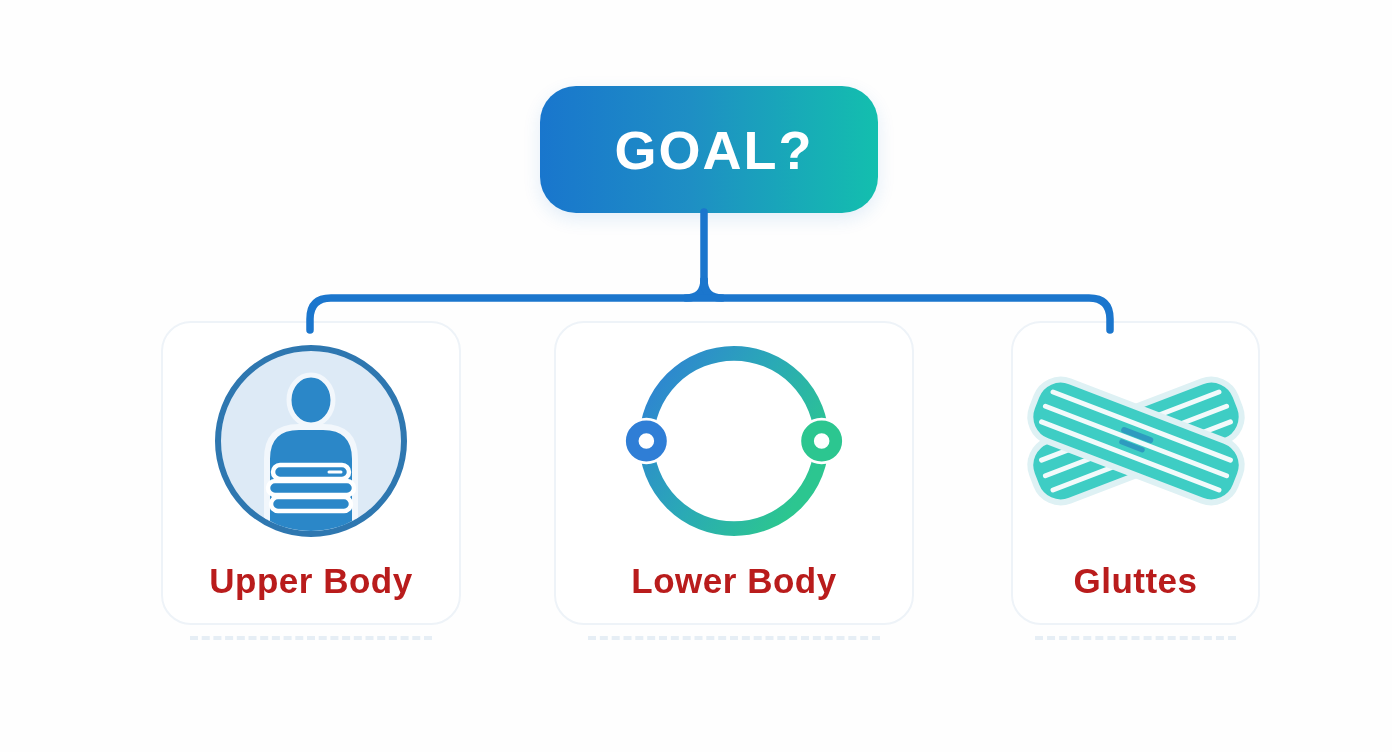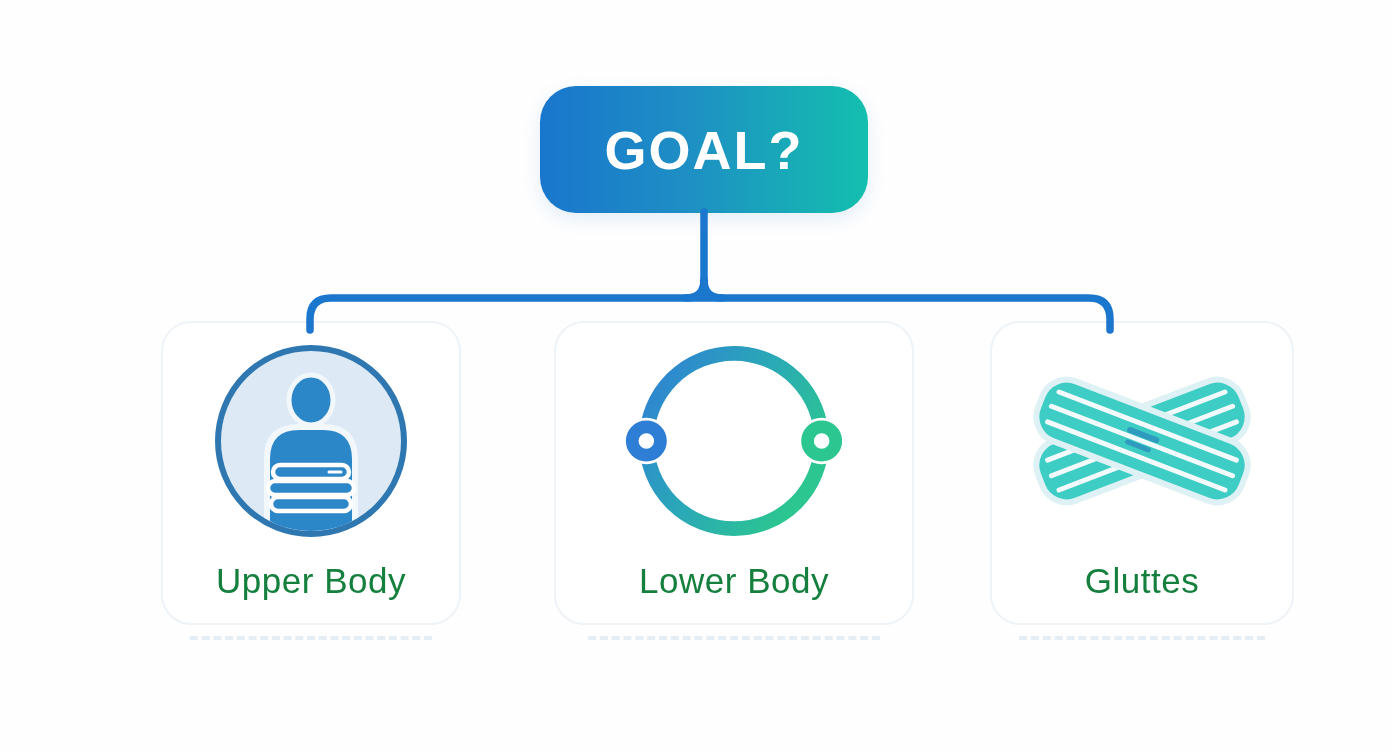--- a/index.html
+++ b/index.html
@@ -22,20 +22,21 @@
     left: 540px;
     top: 86px;
     width: 328px;
     height: 127px;
     border-radius: 36px;
     background: linear-gradient(90deg, #1976cd 0%, #1e8fc4 45%, #13bfae 100%);
     display: flex;
     align-items: center;
     justify-content: center;
     box-shadow: 0 6px 18px rgba(25, 118, 205, 0.12);
+    padding-left: 10px;
   }
   .goal-text {
     color: #ffffff;
     font-size: 54px;
     font-weight: 800;
     letter-spacing: 2px;
   }
 
   
   .connector-svg {
@@ -64,41 +65,41 @@
     content: "";
     position: absolute;
     left: 9%;
     right: 9%;
     bottom: -17px;
     border-top: 4px dashed #e2ecf4;
     opacity: 0.85;
   }
   .card-upper { left: 161px; }
   .card-lower { left: 554px; width: 360px; }
-  .card-glutes { left: 990px; width: 304px; }
+  .card-glutes { left: 1011px; width: 249px; }
 
   .card-icon-wrap {
     position: absolute;
     left: 0;
     right: 0;
     top: 0;
     height: 236px;
     display: flex;
     align-items: center;
     justify-content: center;
   }
   .card-label {
     position: absolute;
     left: 0;
     right: 0;
     bottom: 22px;
     text-align: center;
-    color: #15803d;
+    color: #b91c1c;
     font-size: 35px;
-    font-weight: 400;
+    font-weight: 700;
     letter-spacing: 0.5px;
   }
 </style>
 </head>
 <body>
 
 <div class="canvas">
 
   <div class="goal-box">
     <span class="goal-text">GOAL?</span>

